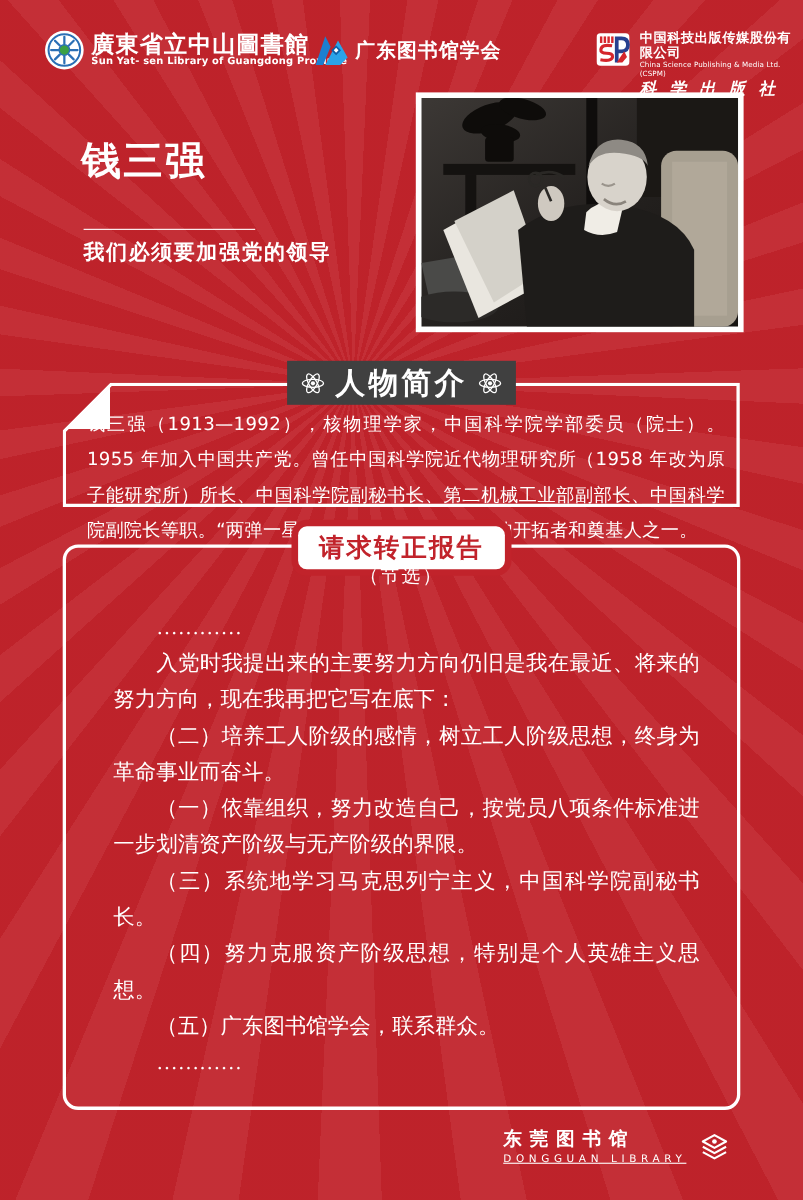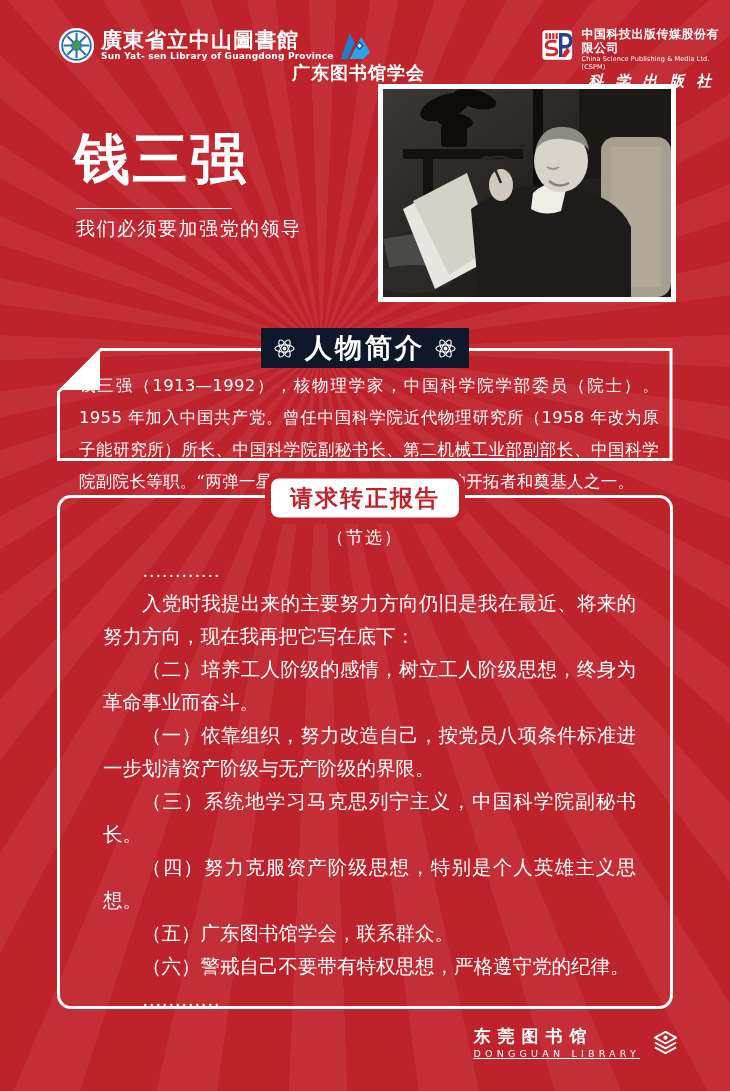--- a/index.html
+++ b/index.html
@@ -14,92 +14,92 @@
   .sunburst {
     position:absolute; inset:0;
     background:
       repeating-conic-gradient(from 8deg at 44% 32%,
         rgba(255,255,255,0.055) 0deg 4.5deg,
         rgba(0,0,0,0.015) 4.5deg 10deg);
   }
 
   
   .logo-row { position:absolute; top:0; left:0; width:730px; height:80px; }
-  .logo1 { position:absolute; left:58px; top:27px; display:flex; align-items:center; }
+  .logo1 { position:absolute; left:40px; top:27px; display:flex; align-items:center; }
   .logo1-emblem { width:37px; height:37px; flex:0 0 auto; }
   .logo1-text { margin-left:6px; }
   .logo1-cn { font-family:"Liberation Serif","DejaVu Serif",serif; font-size:21px; font-weight:bold; letter-spacing:1px; line-height:22px; }
   .logo1-en { font-size:9px; font-weight:bold; letter-spacing:0.2px; line-height:11px; }
 
-  .logo2 { position:absolute; left:286px; top:31px; display:flex; align-items:center;flex-direction:column; }
+  .logo2 { position:absolute; left:286px; top:31px; display:flex; align-items:center; }
   .logo2-mark { width:31px; height:30px; }
   .logo2-cn { margin-left:6px; font-size:18px; font-weight:bold; letter-spacing:1px; }
 
   .logo3 { position:absolute; left:498px; top:27px; display:flex; align-items:flex-start;margin-left:44px; }
   .logo3-mark { width:36px; height:36px; }
   .logo3-text { margin-left:9px; }
   .logo3-l1 { font-size:12px; font-weight:bold; letter-spacing:0.5px; line-height:14px; }
   .logo3-l2 { font-size:6.5px; letter-spacing:0.1px; line-height:8px; }
-  .logo3-l3 { font-family:"Liberation Serif","DejaVu Serif",serif; font-size:15px; font-weight:bold; letter-spacing:12px; line-height:18px; margin-top:1px; font-style:italic;text-align:center; }
+  .logo3-l3 { font-family:"Liberation Serif","DejaVu Serif",serif; font-size:15px; font-weight:bold; letter-spacing:12px; line-height:18px; margin-top:1px; font-style:italic; }
 
   
   .hero-name {
     position:absolute; left:74px; top:122px;
     font-family:"Liberation Serif","DejaVu Serif",serif;
-    font-size:56px; font-weight:900; letter-spacing:2px;
+    font-size:36px; font-weight:900; letter-spacing:2px;
   }
   .hero-rule { position:absolute; left:76px; top:208px; width:156px; height:1px; background:#ffffff; }
-  .hero-quote { position:absolute; left:76px; top:216px; font-size:19px; font-weight:normal; letter-spacing:1.5px; }
+  .hero-quote { position:absolute; left:76px; top:216px; font-size:19px; font-weight:bold; letter-spacing:1.5px; }
 
   .photo-frame {
     position:absolute; left:378px; top:84px; width:298px; height:218px;
     background:#ffffff; padding:5px;
   }
   .photo-frame svg { display:block; width:100%; height:100%; }
 
   
   .intro-box { position:absolute; left:57px; top:348px; width:616px; height:113px; }
   .intro-border { position:absolute; inset:0; width:100%; height:100%; }
   .intro-header {
     position:absolute; top:0; left:50%; transform:translate(-50%,-50%);
     display:flex; align-items:center; gap:9px;
-    background:#0f172a; padding:2px 12px;
+    background:#404040; padding:2px 12px;
   }
   .intro-title { font-size:27px; font-weight:bold; letter-spacing:3px; }
   .atom { width:23px; height:23px; }
   .intro-body {
     position:absolute; left:22px; right:14px; top:22px;
     font-size:16.5px; line-height:32px; text-align:justify; letter-spacing:0.3px;
   }
 
   
   .report-box {
     position:absolute; left:57px; top:495px; width:616px; height:514px;
     border:3px solid #ffffff; border-radius:14px;
   }
   .report-title-btn {
     position:absolute; top:0; left:50%; transform:translate(-50%,-50%);
     background:#ffffff; border-radius:8px; padding:4px 19px;
     font-size:23px; font-weight:bold; color:#c1232b; letter-spacing:2px;
     box-shadow:0 0 0 6px #c1232b;
   }
   .report-subtitle {
-    position:absolute; top:28px; left:0; right:0; text-align:center;
+    position:absolute; top:14px; left:0; right:0; text-align:center;
     font-family:"Liberation Serif","DejaVu Serif",serif;
     font-size:17px; letter-spacing:2px;
   }
   .report-body {
     position:absolute; left:43px; right:34px; top:56px;
     font-family:"Liberation Serif","DejaVu Serif",serif;
     font-size:19.5px; line-height:33px; text-align:justify;
   }
   .report-body p { text-indent:2em; }
 
   
-  .footer { position:absolute; right:52px; top:1026px; display:flex; align-items:center; }
+  .footer { position:absolute; right:68px; top:1026px; display:flex; align-items:center; }
   .footer-text { text-align:left; margin-right:13px; }
   .footer-cn { font-size:17px; font-weight:bold; letter-spacing:7px; line-height:21px; }
   .footer-en { font-size:9.5px; letter-spacing:4.2px; line-height:13px;text-decoration:underline; }
   .footer-mark { width:25px; height:26px; }
 </style>
 </head>
 <body>
 
 <div class="sunburst"></div>
 
@@ -235,21 +235,20 @@
   <div class="report-title-btn">请求转正报告</div>
   <div class="report-subtitle">（节选）</div>
   <div class="report-body">
     <p>…………</p>
     <p>入党时我提出来的主要努力方向仍旧是我在最近、将来的努力方向，现在我再把它写在底下：</p>
     <p>（二）培养工人阶级的感情，树立工人阶级思想，终身为革命事业而奋斗。</p>
     <p>（一）依靠组织，努力改造自己，按党员八项条件标准进一步划清资产阶级与无产阶级的界限。</p>
     <p>（三）系统地学习马克思列宁主义，中国科学院副秘书长。</p>
     <p>（四）努力克服资产阶级思想，特别是个人英雄主义思想。</p>
     <p>（五）广东图书馆学会，联系群众。</p>
-    <p>（六）警戒自己不要带有特权思想，严格遵守党的纪律。</p>
     <p>…………</p>
   </div>
 </div>
 
 <div class="footer">
   <div class="footer-text">
     <div class="footer-cn">东莞图书馆</div>
     <div class="footer-en">DONGGUAN LIBRARY</div>
   </div>
   <svg class="footer-mark" viewBox="0 0 26 27">

